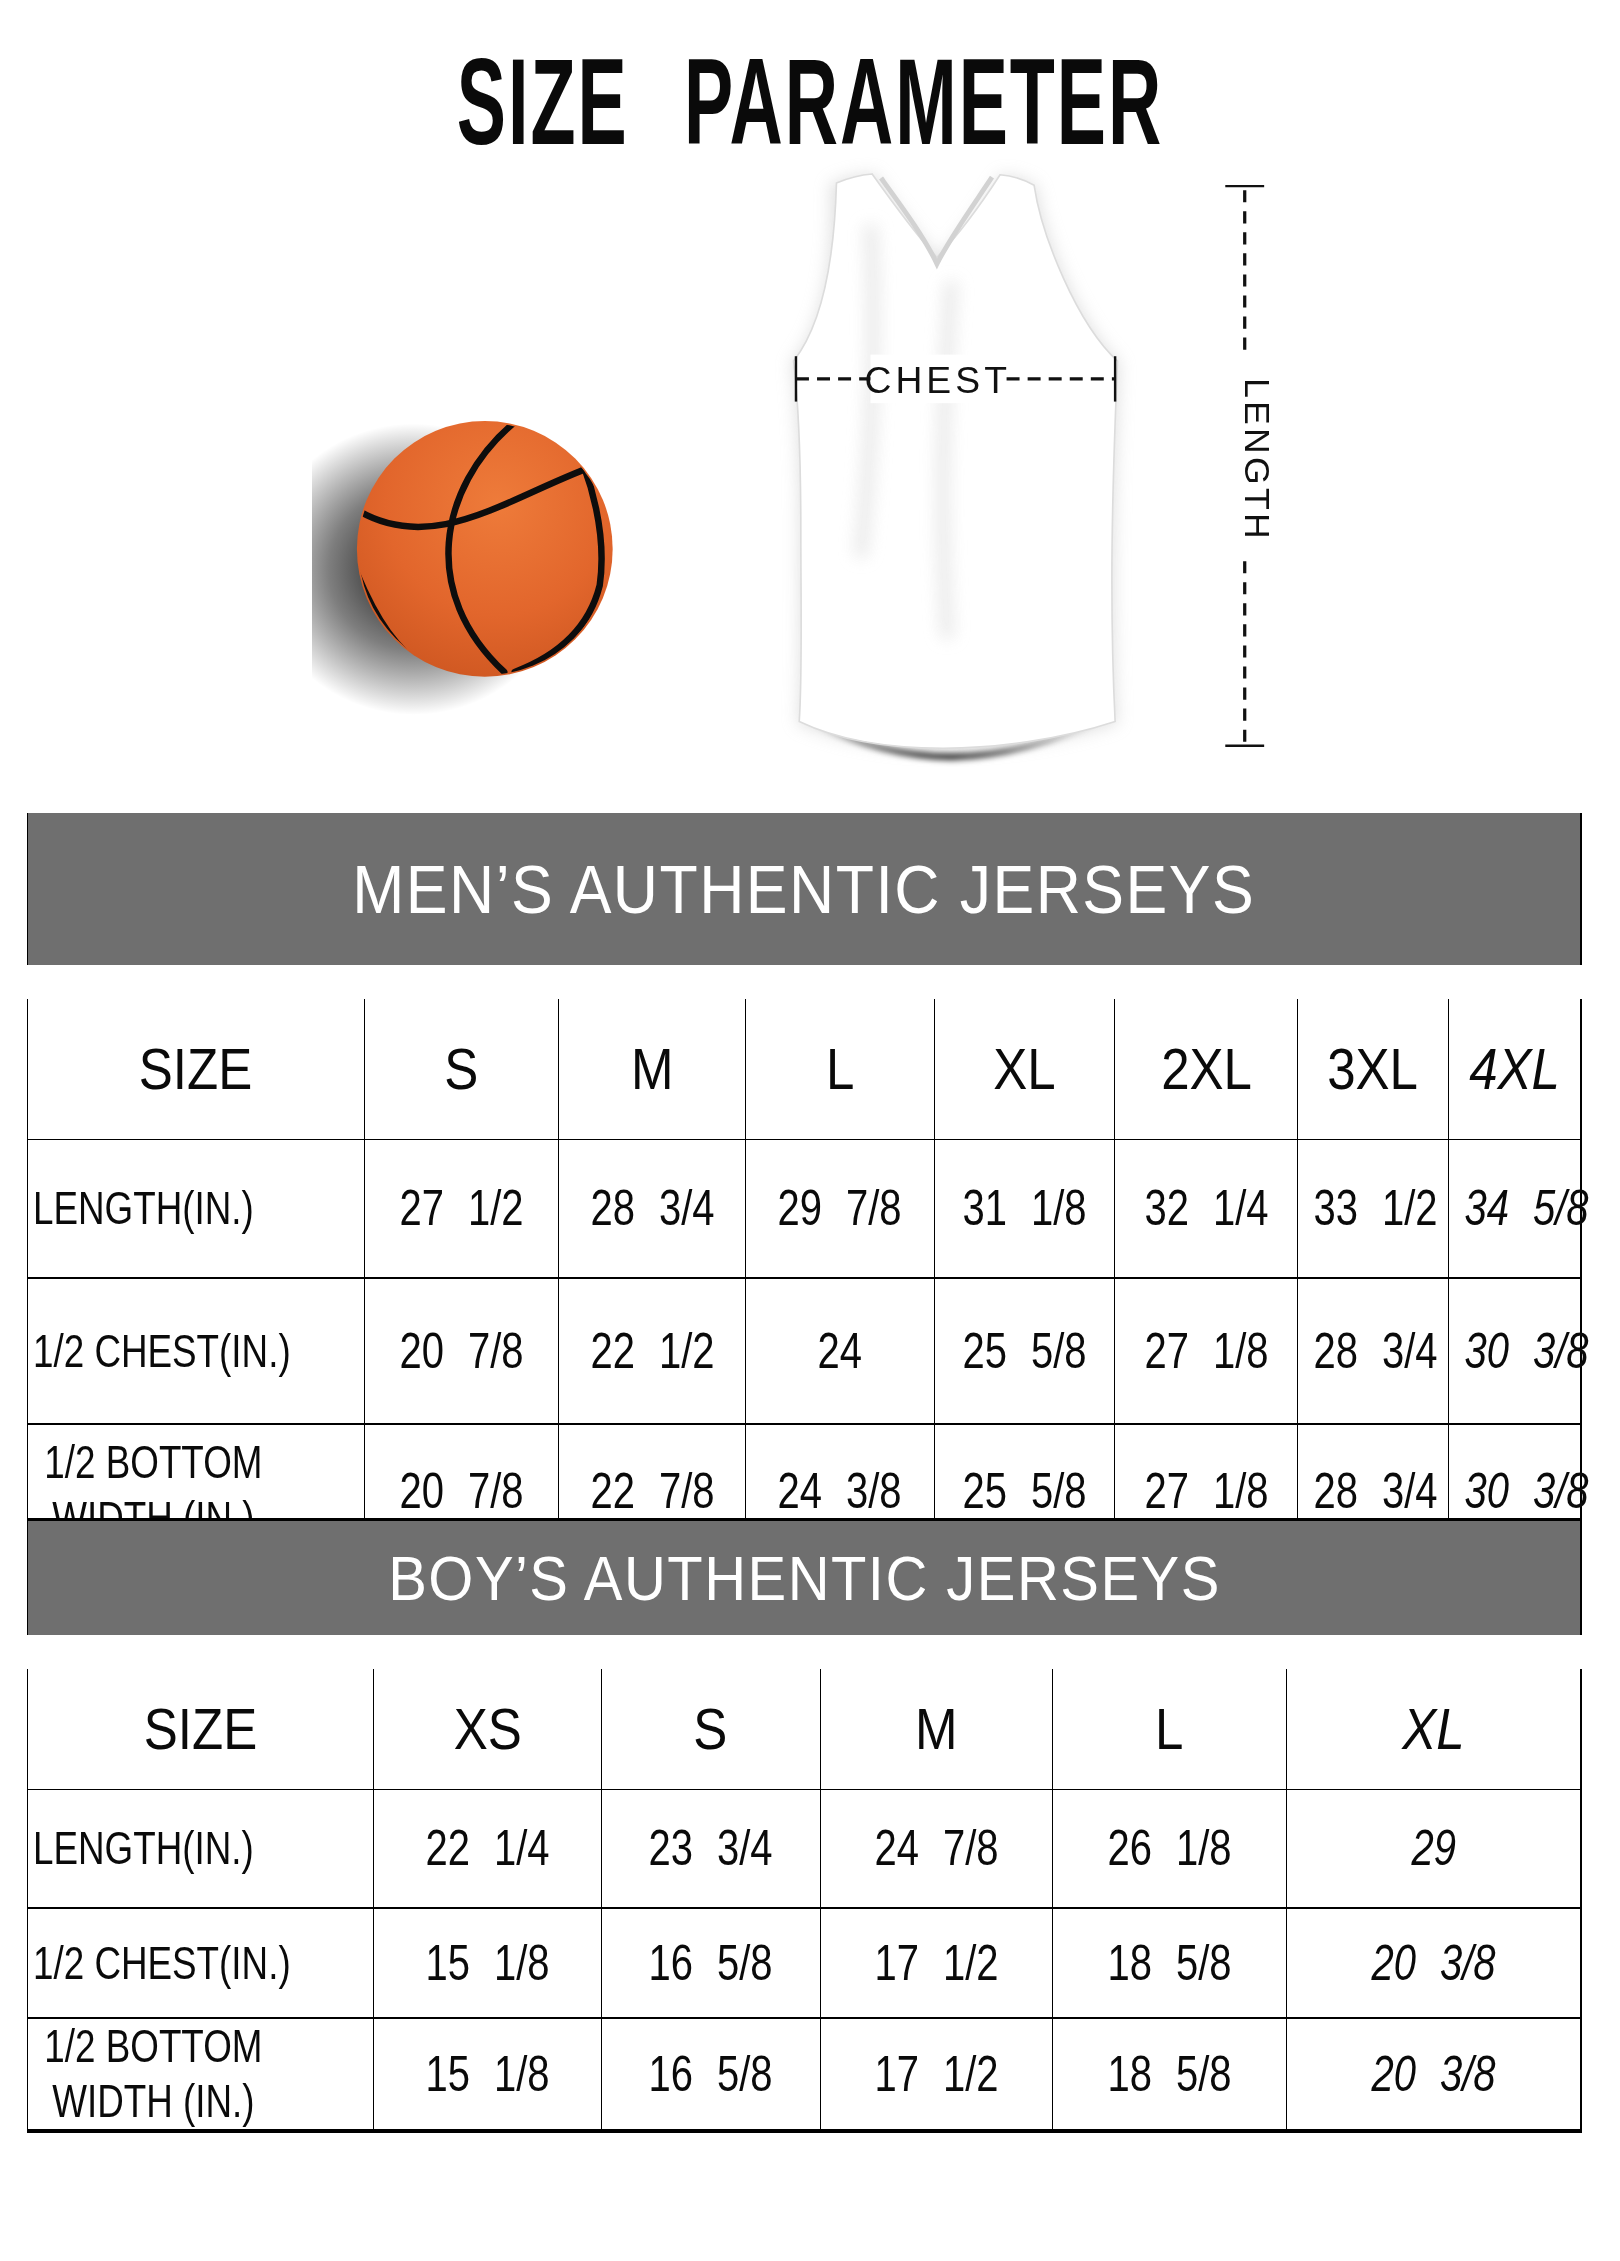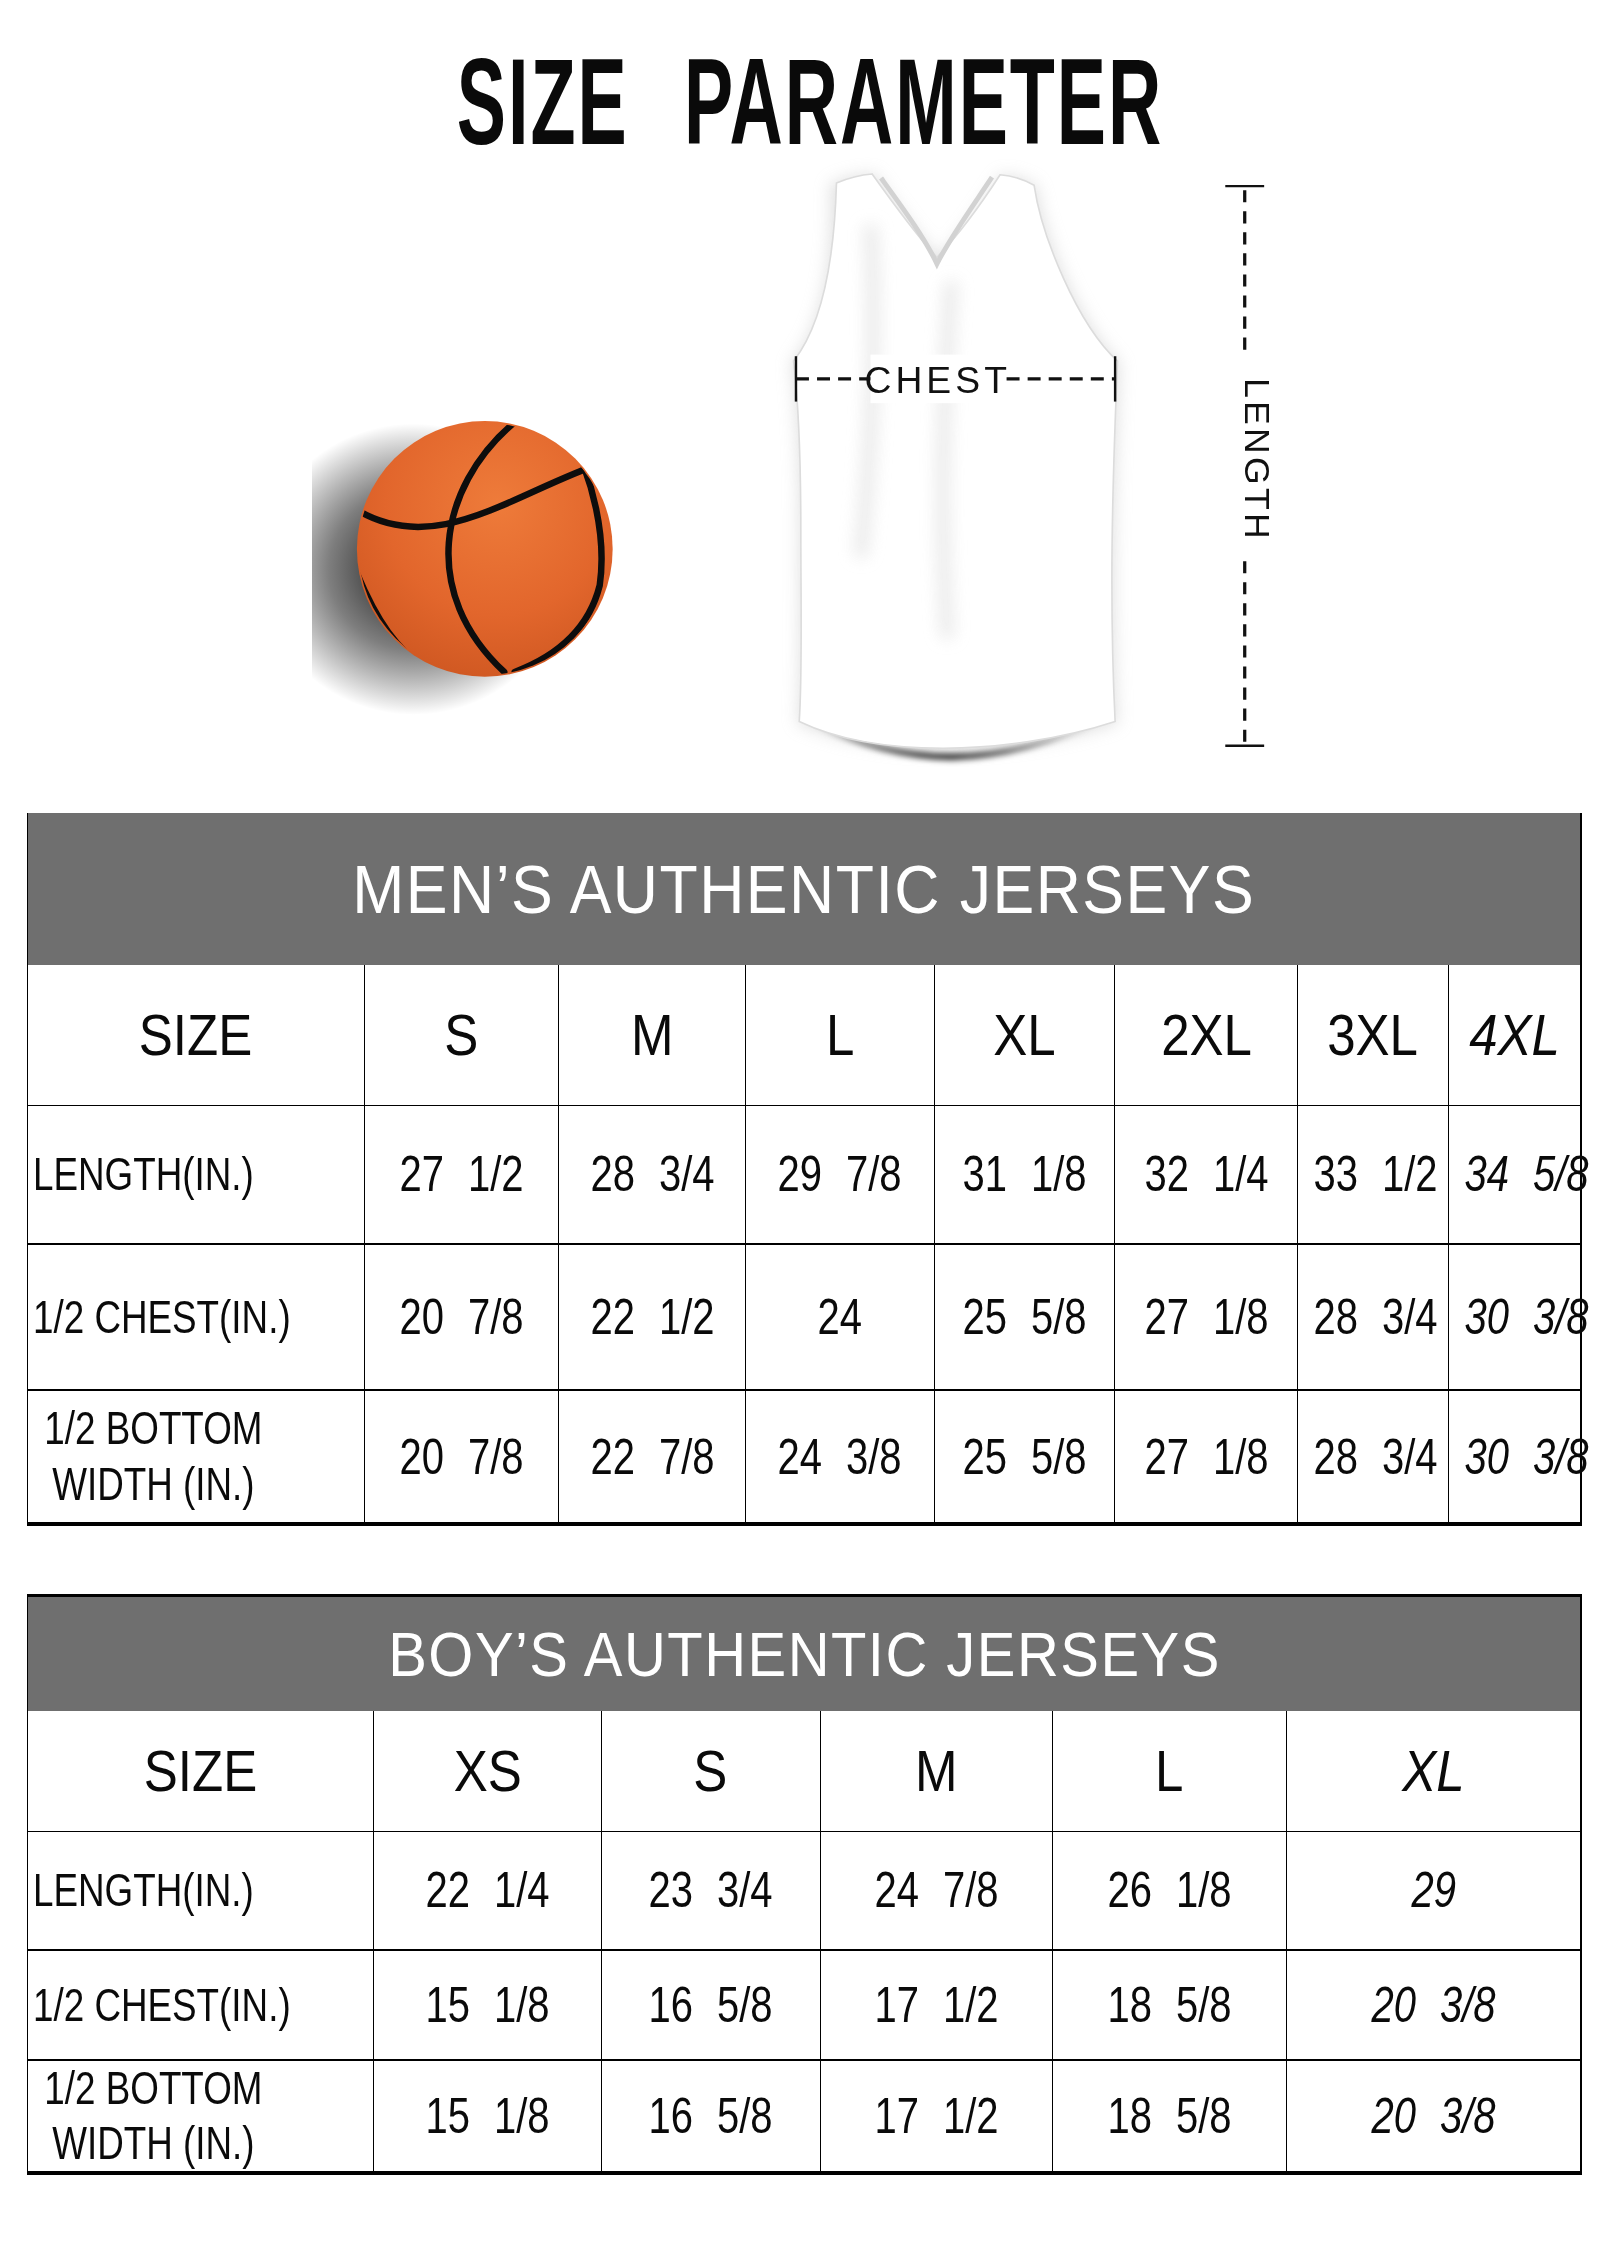--- a/index.html
+++ b/index.html
@@ -10,30 +10,30 @@
   .page-title{position:absolute;top:31px;left:0;width:100%;text-align:center;
     font-size:123px;font-weight:bold;color:#0a0a0a;letter-spacing:3.2px;word-spacing:55px;
     transform:scaleX(0.60);transform-origin:center;white-space:nowrap;}
 
   
   .hero-svg{position:absolute;}
 
   
   .size-table-wrap{position:absolute;left:27px;width:1555px;box-sizing:border-box;}
   #men-table{top:813px;}
-  #boys-table{top:1594px;}
+  #boys-table{top:1518px;}
 
   .band{background:#6F6F6F;color:#ffffff;display:flex;align-items:center;justify-content:center;
         border-left:1.6px solid #000;border-right:2.4px solid #000;box-sizing:border-box;}
   #men-table .band{height:152px;align-items:center;}
   #boys-table .band{height:117px;border-top:3.2px solid #000;}
   .band-text{font-size:68px;letter-spacing:1.6px;transform:scaleX(0.92);white-space:nowrap;}
   #boys-table .band-text{font-size:63px;}
 
-  table.size{border-collapse:collapse;table-layout:fixed;width:100%;}
+  table.size{border-collapse:collapse;table-layout:fixed;width:100%;margin-top:34px;}
   table.size th,table.size td{border:1.6px solid #000;text-align:center;vertical-align:middle;
        padding:0;font-weight:400;color:#0a0a0a;}
   table.size th:last-child,table.size td:last-child{border-right:2.4px solid #000;font-style:italic;}
   table.size tr.hdr > *{border-top:none;border-bottom:1.6px solid #000;}
   table.size tr.r1 > *{border-bottom:2.4px solid #000;}
   table.size tr.r2 > *{border-bottom:2.4px solid #000;}
   table.size tr.r3 > *{border-bottom:4px solid #000;}
   table.size td.lblcell{text-align:left;padding-left:4.9px;}
 
   #men-table tr.hdr{height:140px;} #men-table tr.r1{height:139px;}

